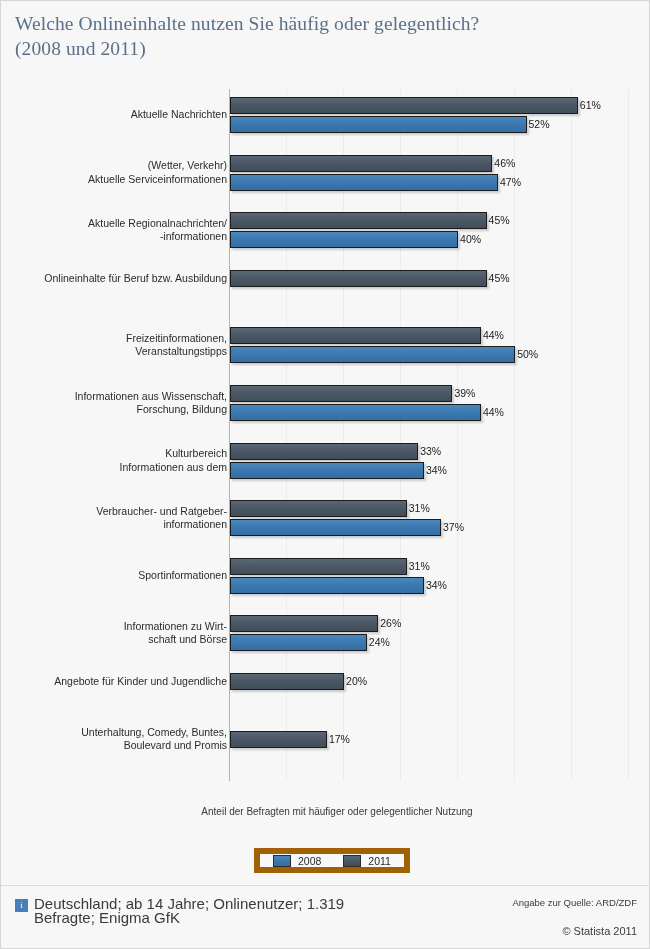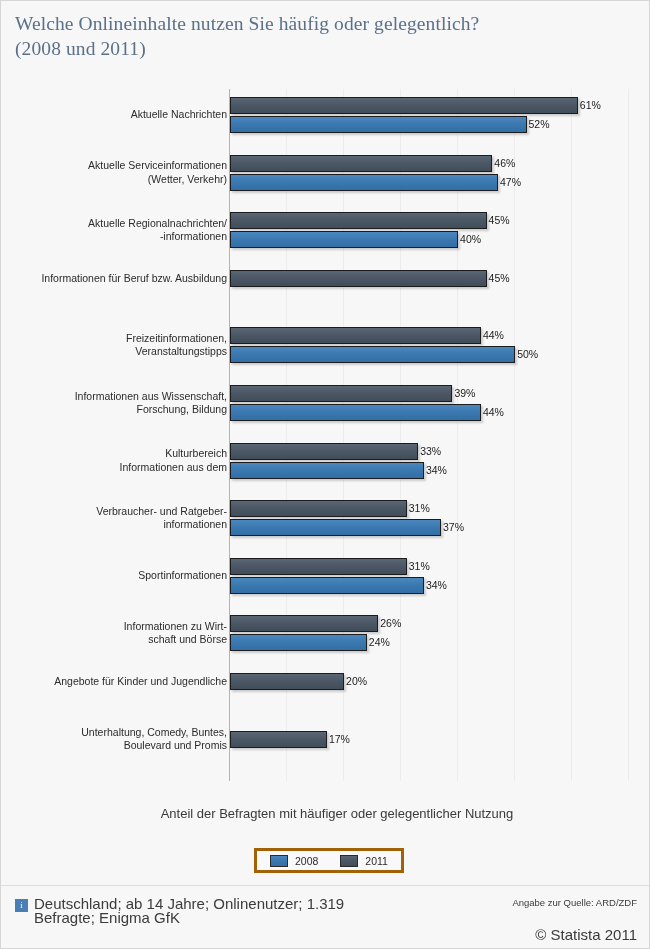--- a/index.html
+++ b/index.html
@@ -124,31 +124,31 @@
 
   
   .axis-caption {
     position: absolute;
     left: 0;
     top: 805px;
     width: 650px;
     text-align: center;
     padding-left: 22px;
     box-sizing: border-box;
-    font-size: 13px;
+    font-size: 10px;
     color: #3a3a3a;
   }
 
   
   .legend {
     position: absolute;
     left: 253px;
     top: 847px;
     height: 25px;
-    border: 3px solid #a16207;
+    border: 6px solid #a16207;
     background: #f9f9f9;
     display: flex;
     align-items: center;
     padding: 0 13px;
     box-sizing: border-box;
   }
   .legend-item {
     display: flex;
     align-items: center;
     margin-right: 22px;
@@ -210,22 +210,22 @@
     right: 14px;
     top: 11px;
     font-size: 9.5px;
     color: #3b3b3b;
     text-align: center;
     margin-left: 36px;
   }
   .copyright {
     position: absolute;
     right: 14px;
-    bottom: 7px;
-    font-size: 15px;
+    bottom: 13px;
+    font-size: 11px;
     color: #3b3b3b;
   }
 </style>
 </head>
 <body>
 
 <div id="chart-root">
 
   <div class="title-block">
     <span class="title-line">Welche Onlineinhalte nutzen Sie häufig oder gelegentlich?</span>
@@ -254,22 +254,22 @@
               <div class="bar-value" style="left: 347.865px;">61%</div>
             </div>
             <div class="bar-wrap">
               <div class="bar s2008" style="width: 296.541px;"></div>
               <div class="bar-value" style="left: 296.541px;">52%</div>
             </div>
           </div>
         </div>
         <div class="row" style="top: 65.6px; height: 36px;">
           <div class="row-label" style="top: 4.5px;">
+            <div>(Wetter, Verkehr)</div>
             <div>Aktuelle Serviceinformationen</div>
-            <div>(Wetter, Verkehr)</div>
           </div>
           <div class="bars">
             <div class="bar-wrap">
               <div class="bar s2011" style="width: 262.324px;"></div>
               <div class="bar-value" style="left: 262.324px;">46%</div>
             </div>
             <div class="bar-wrap">
               <div class="bar s2008" style="width: 268.027px;"></div>
               <div class="bar-value" style="left: 268.027px;">47%</div>
             </div>
@@ -286,21 +286,21 @@
               <div class="bar-value" style="left: 256.622px;">45%</div>
             </div>
             <div class="bar-wrap">
               <div class="bar s2008" style="width: 228.108px;"></div>
               <div class="bar-value" style="left: 228.108px;">40%</div>
             </div>
           </div>
         </div>
         <div class="row" style="top: 180.8px; height: 17px;">
           <div class="row-label" style="top: 1.75px;">
-            <div>Informationen für Beruf bzw. Ausbildung</div>
+            <div>Onlineinhalte für Beruf bzw. Ausbildung</div>
           </div>
           <div class="bars">
             <div class="bar-wrap">
               <div class="bar s2011" style="width: 256.622px;"></div>
               <div class="bar-value" style="left: 256.622px;">45%</div>
             </div>
           </div>
         </div>
         <div class="row" style="top: 238.4px; height: 36px;">
           <div class="row-label" style="top: 4.5px;">

